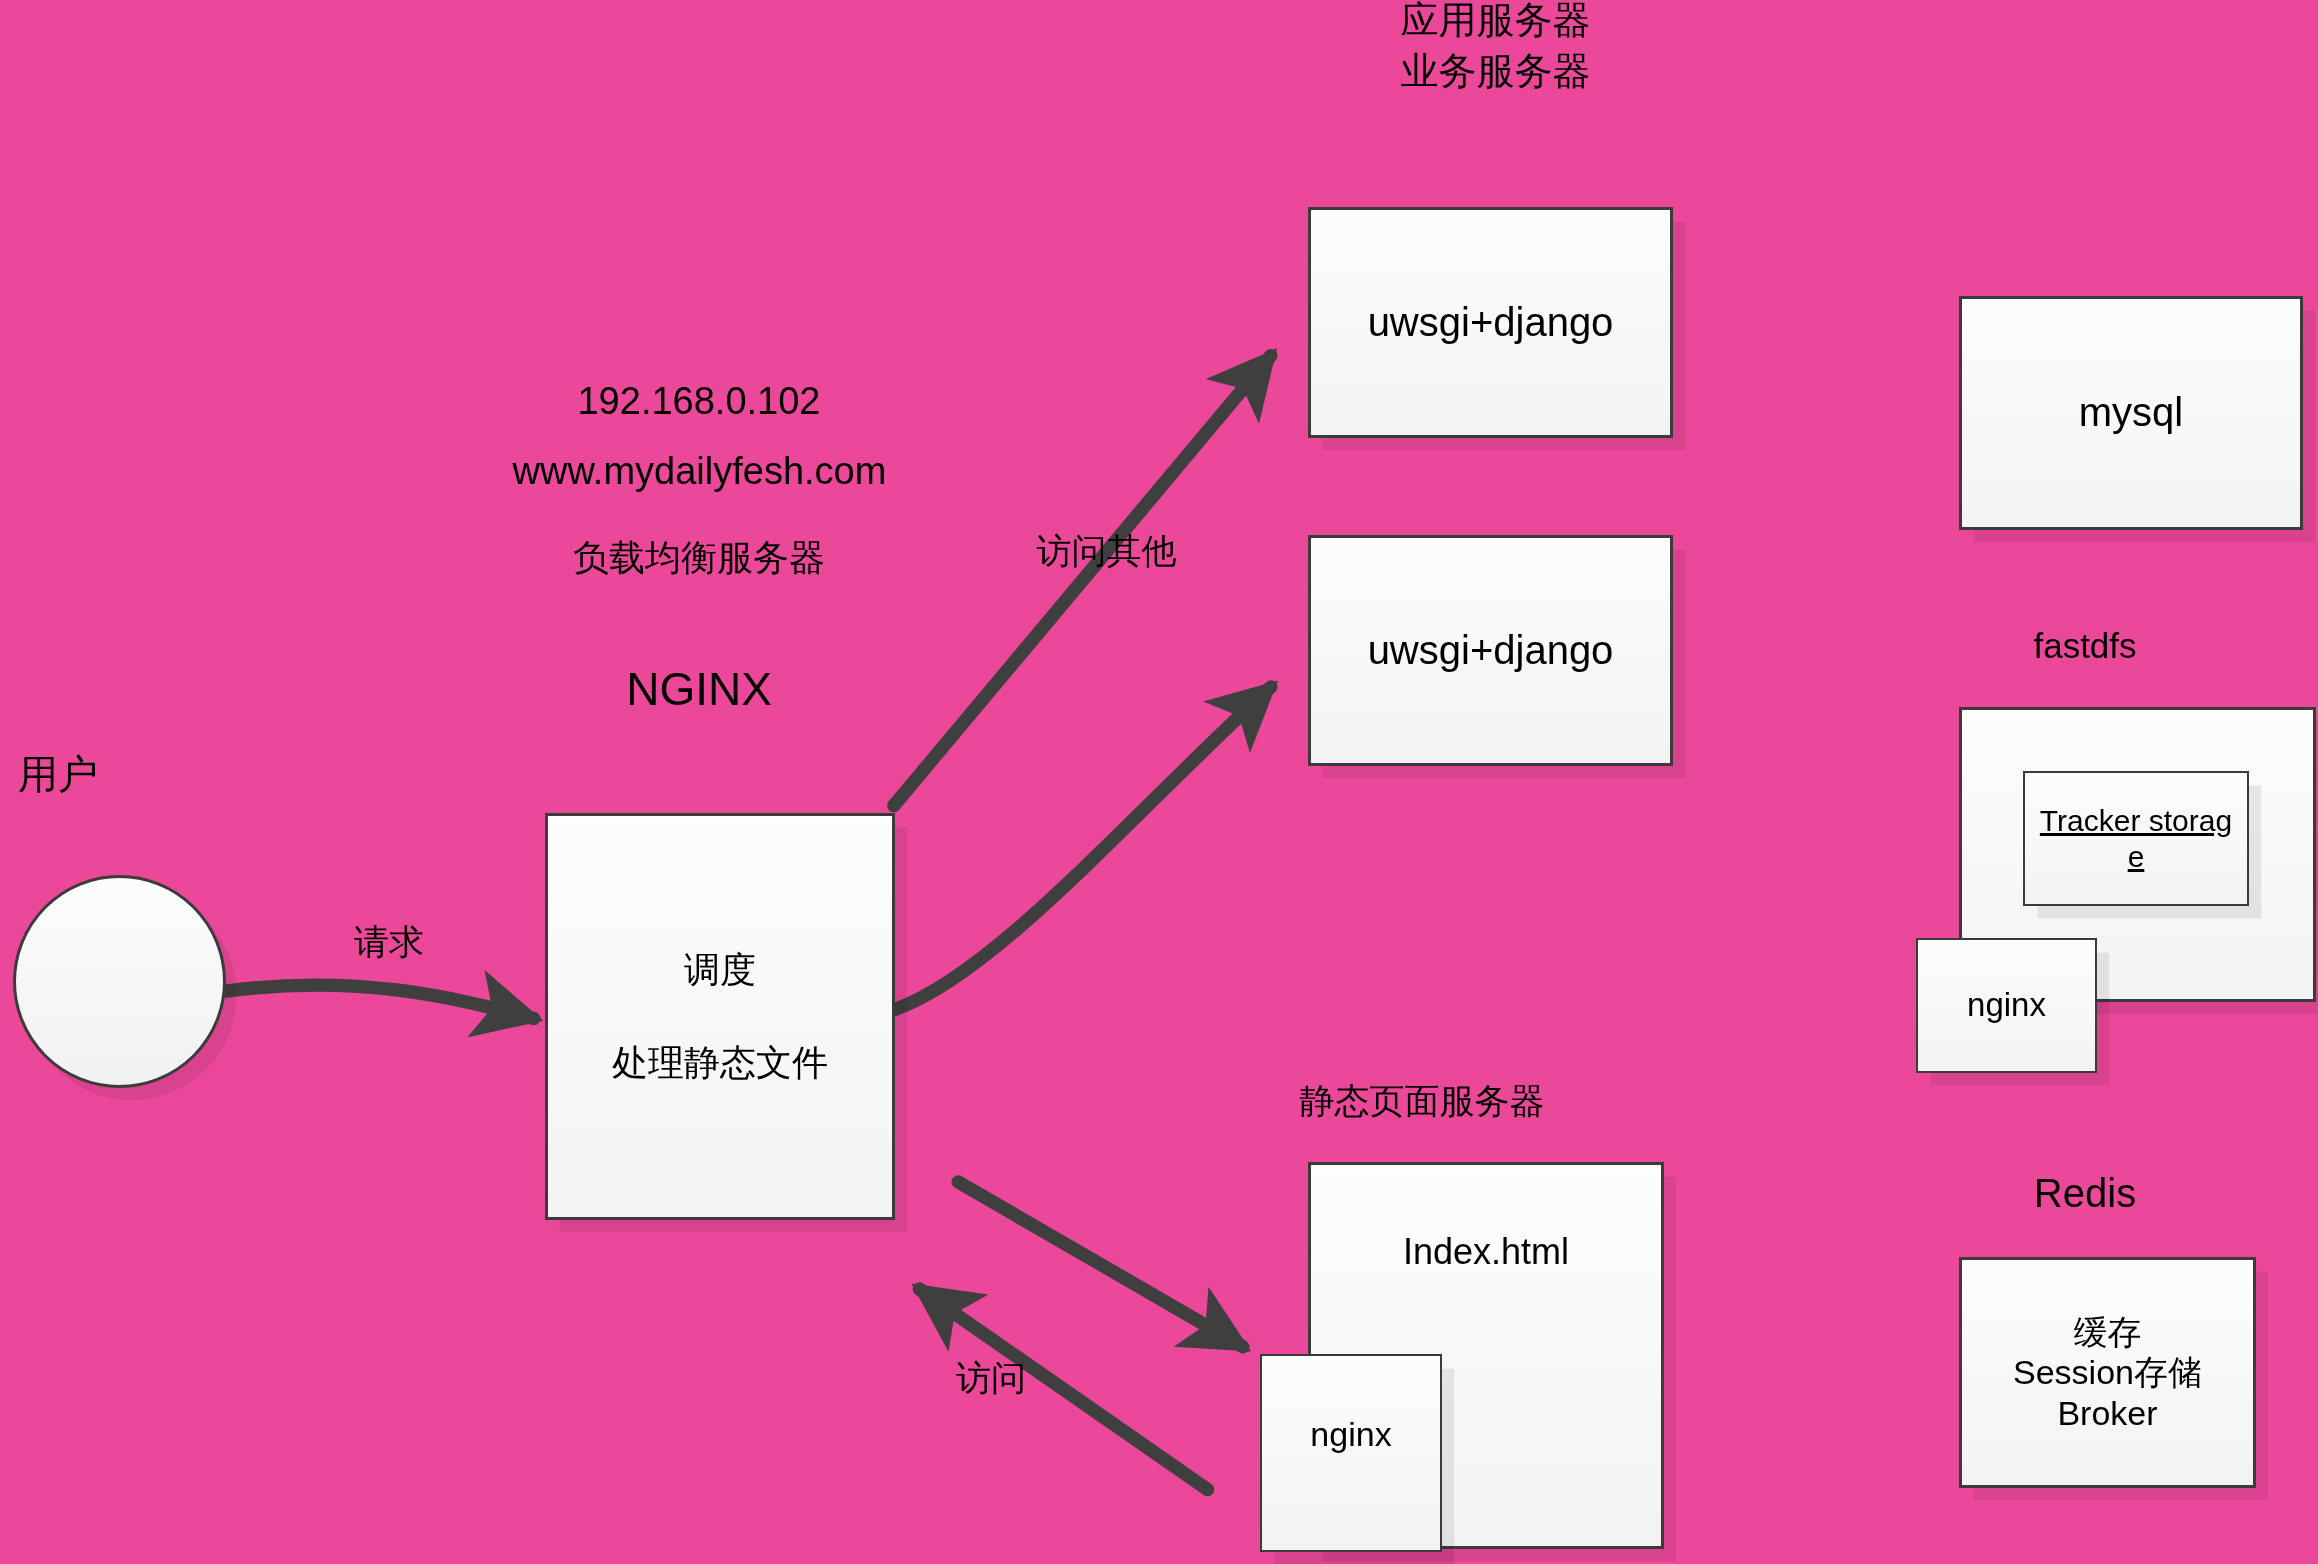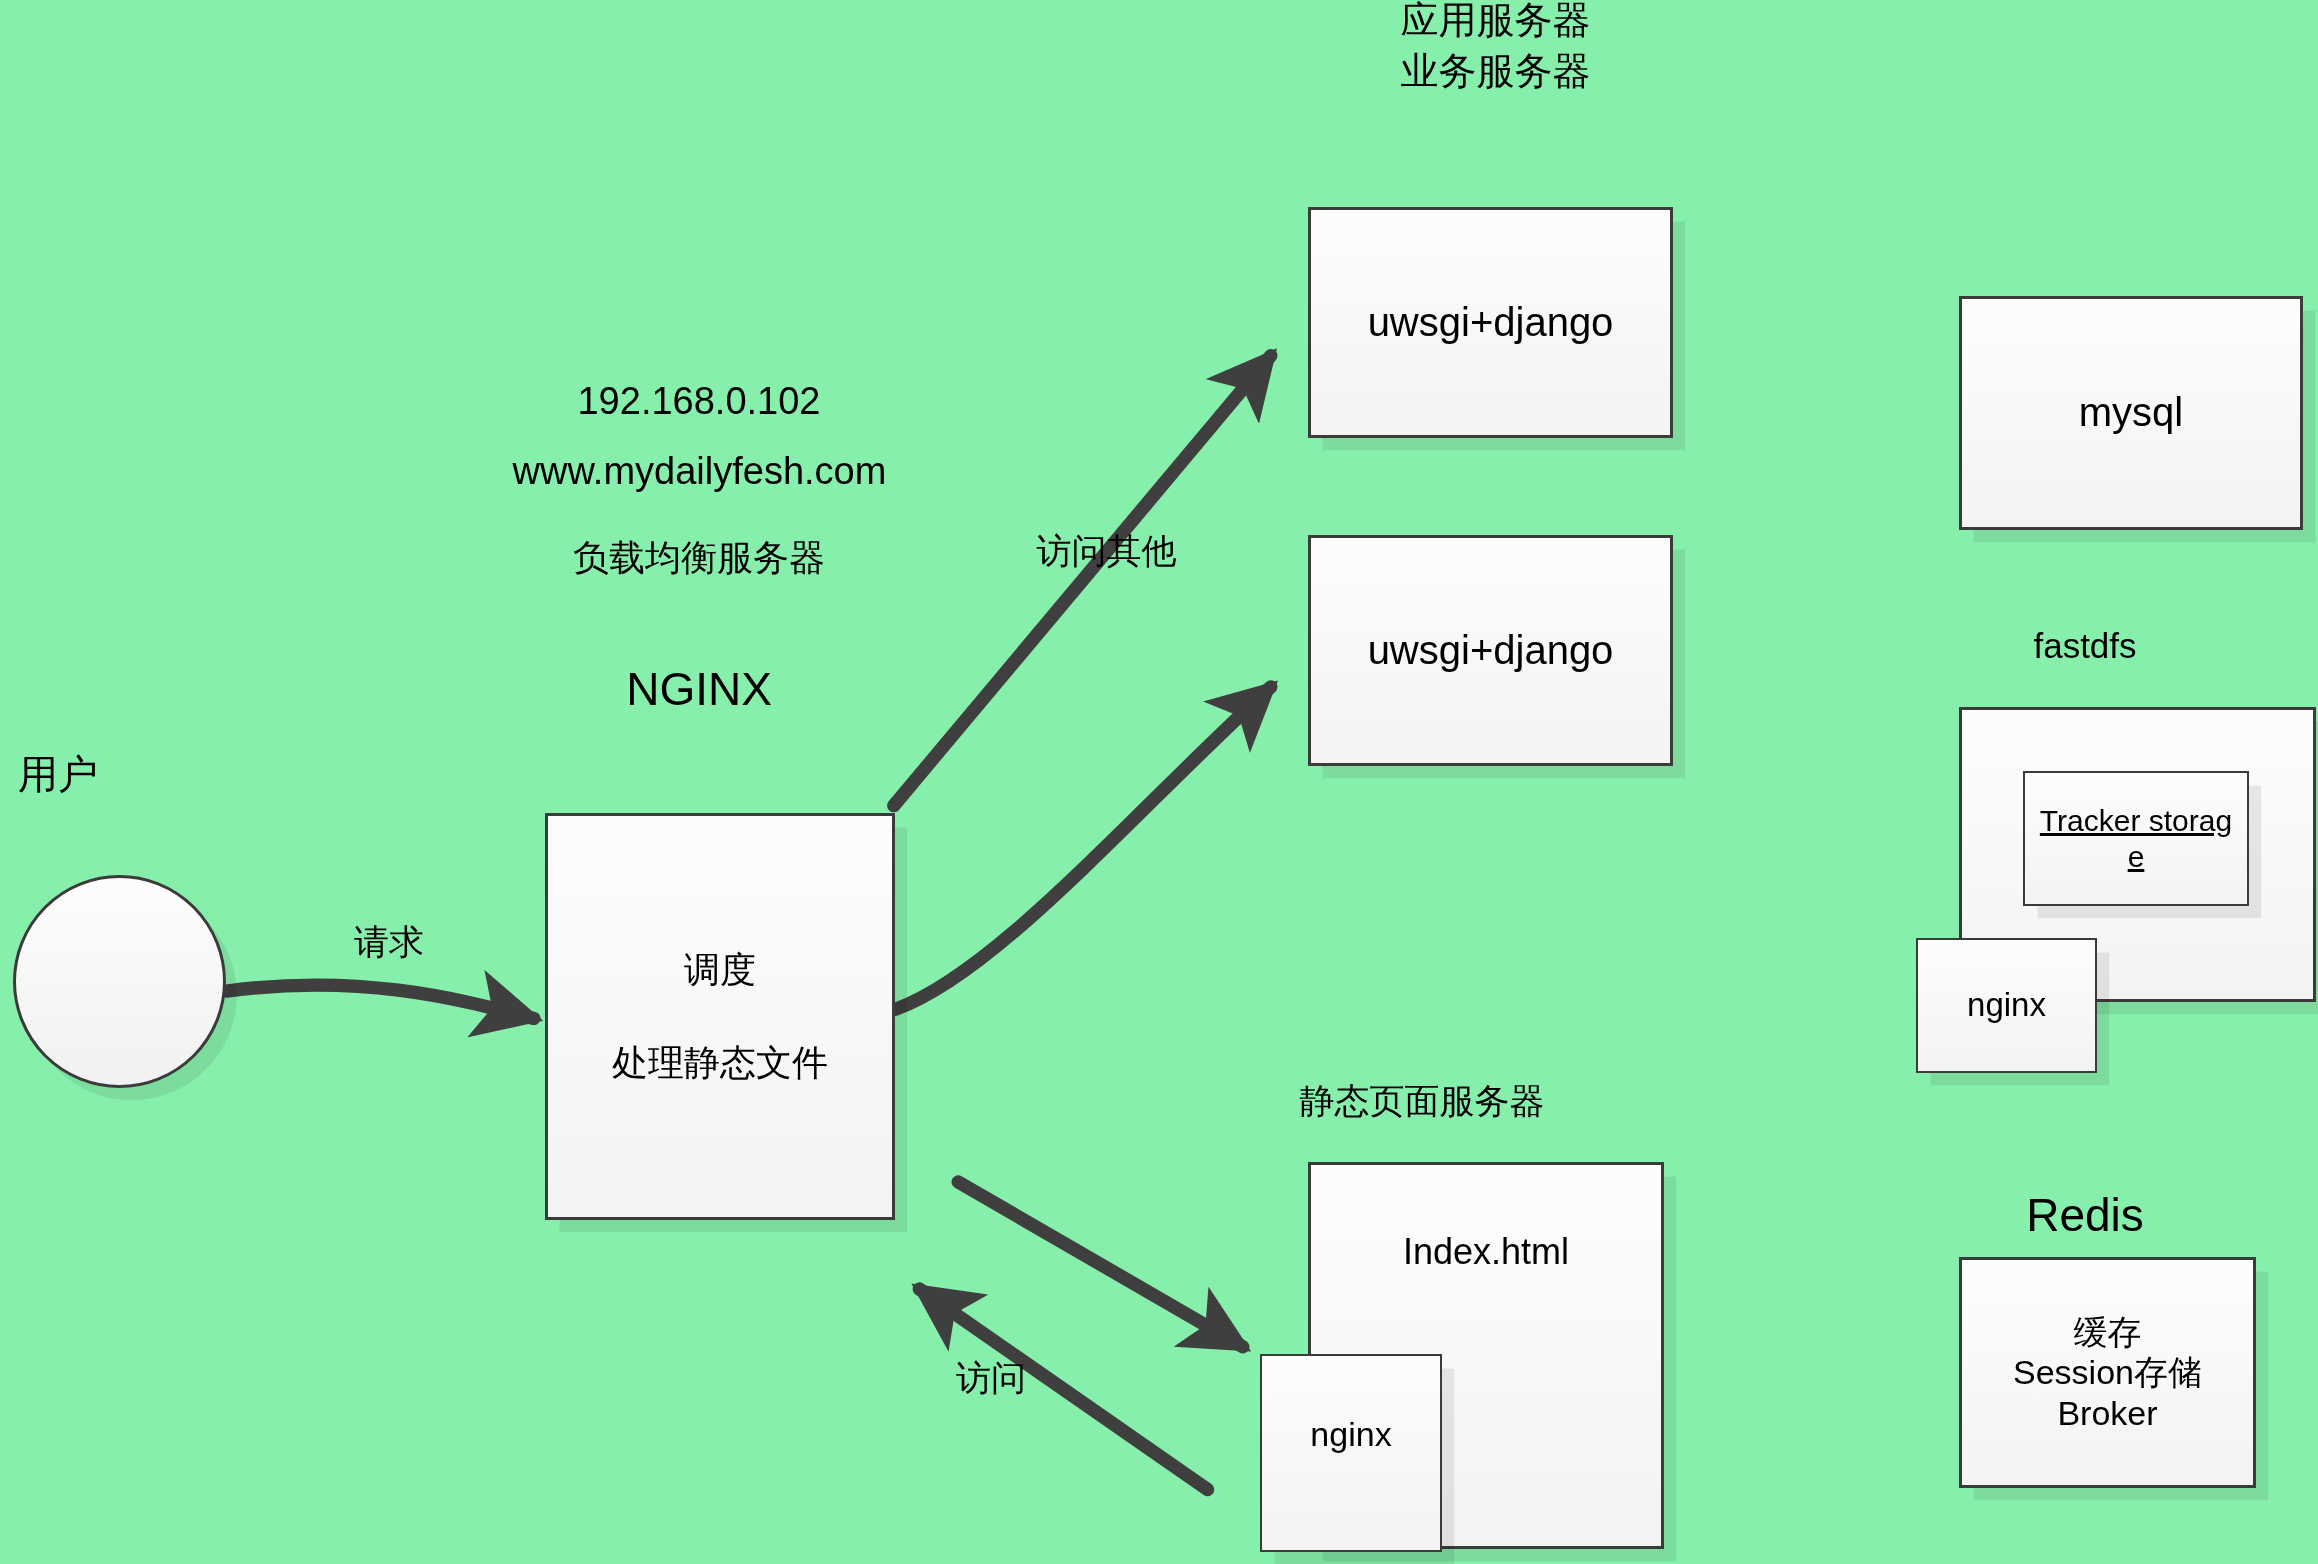--- a/index.html
+++ b/index.html
@@ -4,21 +4,21 @@
 <style>
   html, body {
     margin: 0;
     padding: 0;
     background: #ffffff;
   }
   #canvas {
     position: relative;
     width: 2319px;
     height: 1565px;
-    background: #86efac;
+    background: #ec4899;
     font-family: "Liberation Sans", "DejaVu Sans", sans-serif;
     overflow: hidden;
   }
   
   .node {
     position: absolute;
     box-sizing: border-box;
     border: 3px solid #3b3b3b;
     background: linear-gradient(to bottom, #fdfdfd 0%, #f3f3f3 100%);
     box-shadow: 13.4px 13.4px 0 -1.2px rgba(0,0,0,0.08);
@@ -138,21 +138,21 @@
   <div class="node" style="left:1959px; top:707px; width:357px; height:295px;"></div>
 
   <div class="node thin" style="left:2023px; top:771px; width:226px; height:135px; font-size:30px;text-decoration:underline;">
     <div class="inner">Tracker storage</div>
   </div>
 
   <div class="node thin" style="left:1916px; top:938px; width:181px; height:135px; font-size:33px;">
     <div class="inner">nginx</div>
   </div>
 
-  <div class="label" style="left:1915px; top:1167px; width:340px; font-size:46px;margin-top:19px;">Redis</div>
+  <div class="label" style="left:1915px; top:1167px; width:340px; font-size:40px;">Redis</div>
 
   <div class="node" style="left:1959px; top:1257px; width:297px; height:231px; font-size:34px;">
     <div class="inner">
       <div class="cjk">缓存</div>
       <div>Session存储</div>
       <div>Broker</div>
     </div>
   </div>
 
 </div>

